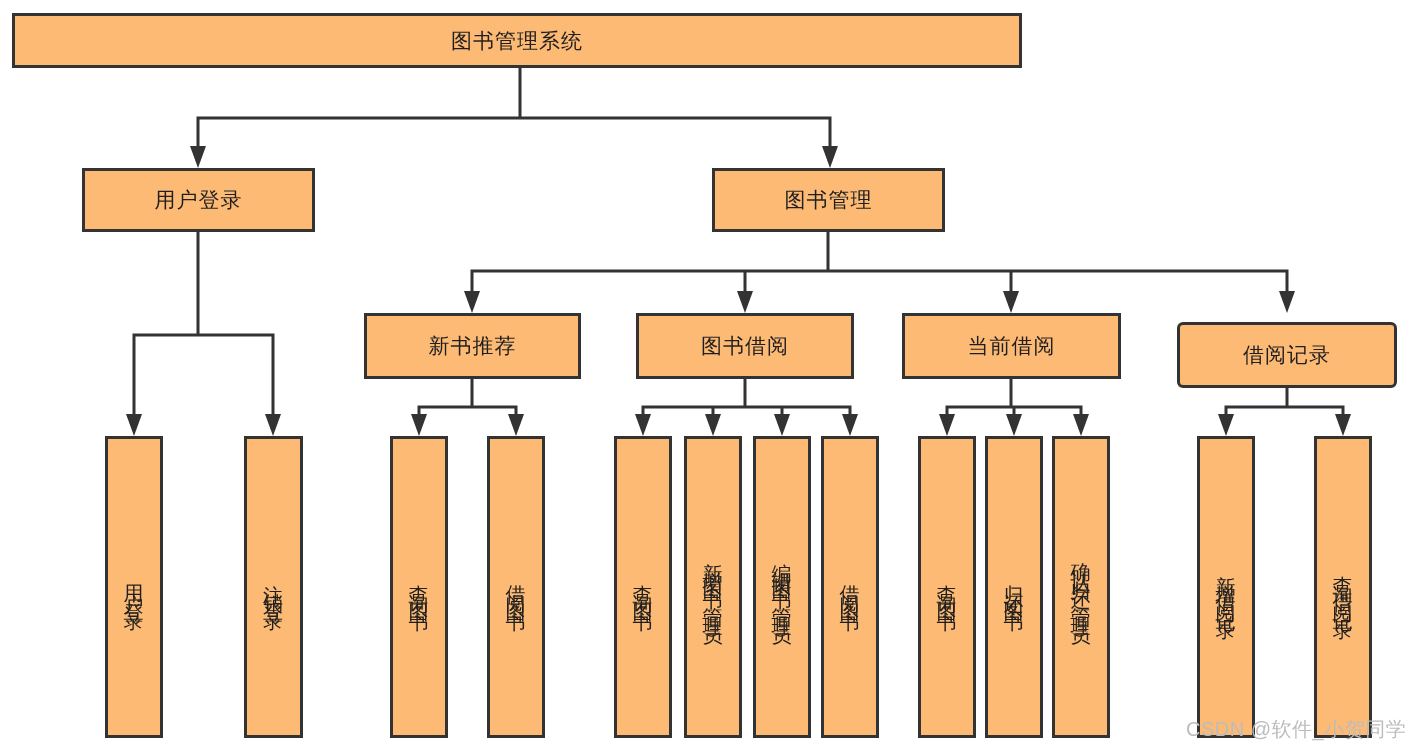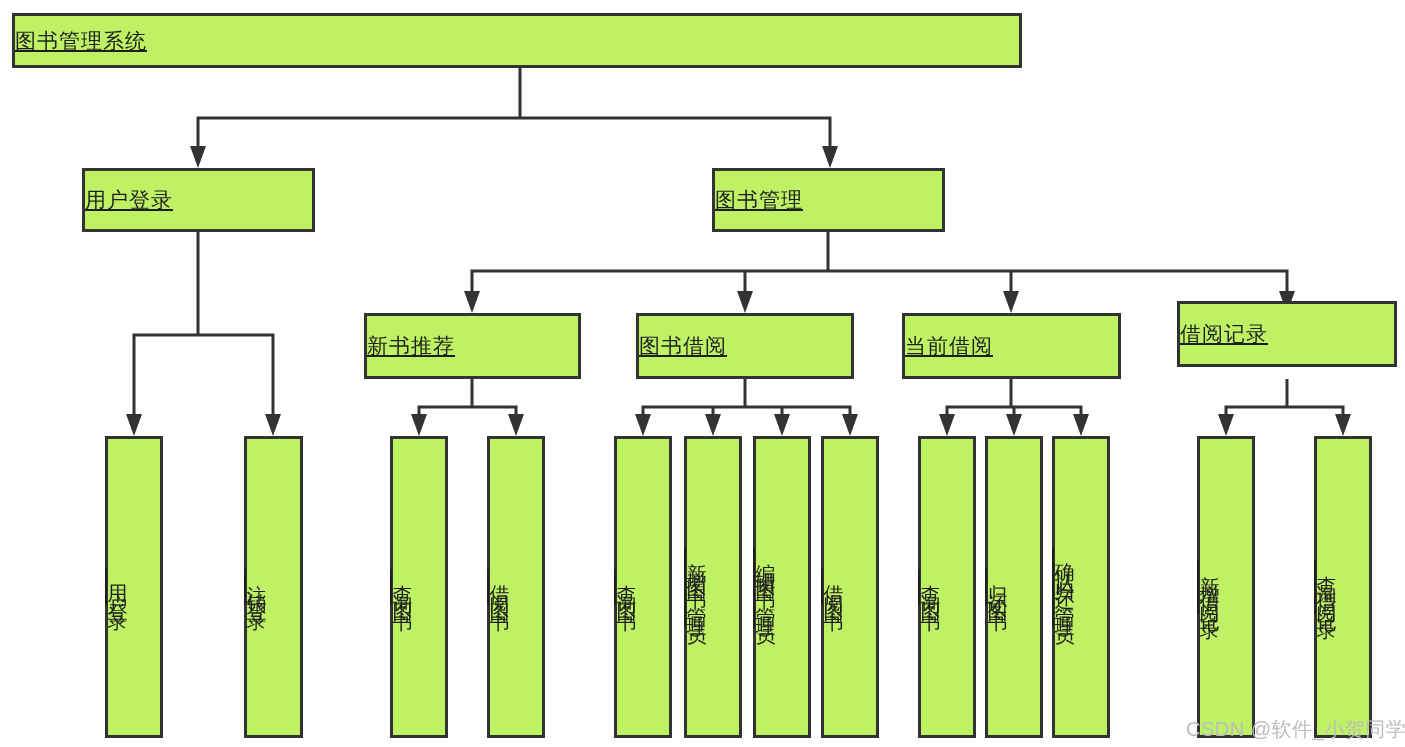--- a/index.html
+++ b/index.html
@@ -12,27 +12,26 @@
     overflow: hidden;
   }
   .connectors {
     position: absolute;
     left: 0; top: 0;
     width: 1405px; height: 747px;
   }
   .box {
     position: absolute;
     box-sizing: border-box;
-    background: #bef264;
+    background: #fdba74;
     border: 3px solid #333333;
     display: flex;
     align-items: center;
-    justify-content: flex-start;
+    justify-content: center;
     color: #1f1f1f;
-    text-decoration: underline;
   }
   .hlabel {
     font-size: 21px;
     letter-spacing: 1px;
     white-space: nowrap;
     color: #1f1f1f;
   }
   .vlabel {
     writing-mode: vertical-rl;
     text-orientation: mixed;
@@ -114,21 +113,21 @@
 
   <div class="box" style="left:712px; top:168px; width:233px; height:64px;">
     <span class="hlabel">图书管理</span>
   </div>
   <div class="box" style="left:902px; top:313px; width:219px; height:66px;">
     <span class="hlabel">当前借阅</span>
   </div>
   <div class="box" style="left:636px; top:313px; width:218px; height:66px;">
     <span class="hlabel">图书借阅</span>
   </div>
-  <div class="box" style="left:1177px; top:301px; width:220px; height:66px;">
+  <div class="box" style="left:1177px; top:322px; width:220px; height:66px;border-radius:6px;">
     <span class="hlabel">借阅记录</span>
   </div>
 
   <div class="box" style="left:105px; top:436px; width:58px; height:302px;">
     <span class="vlabel">用户登录</span>
   </div>
   <div class="box" style="left:244px; top:436px; width:59px; height:302px;">
     <span class="vlabel">注销登录</span>
   </div>
 

